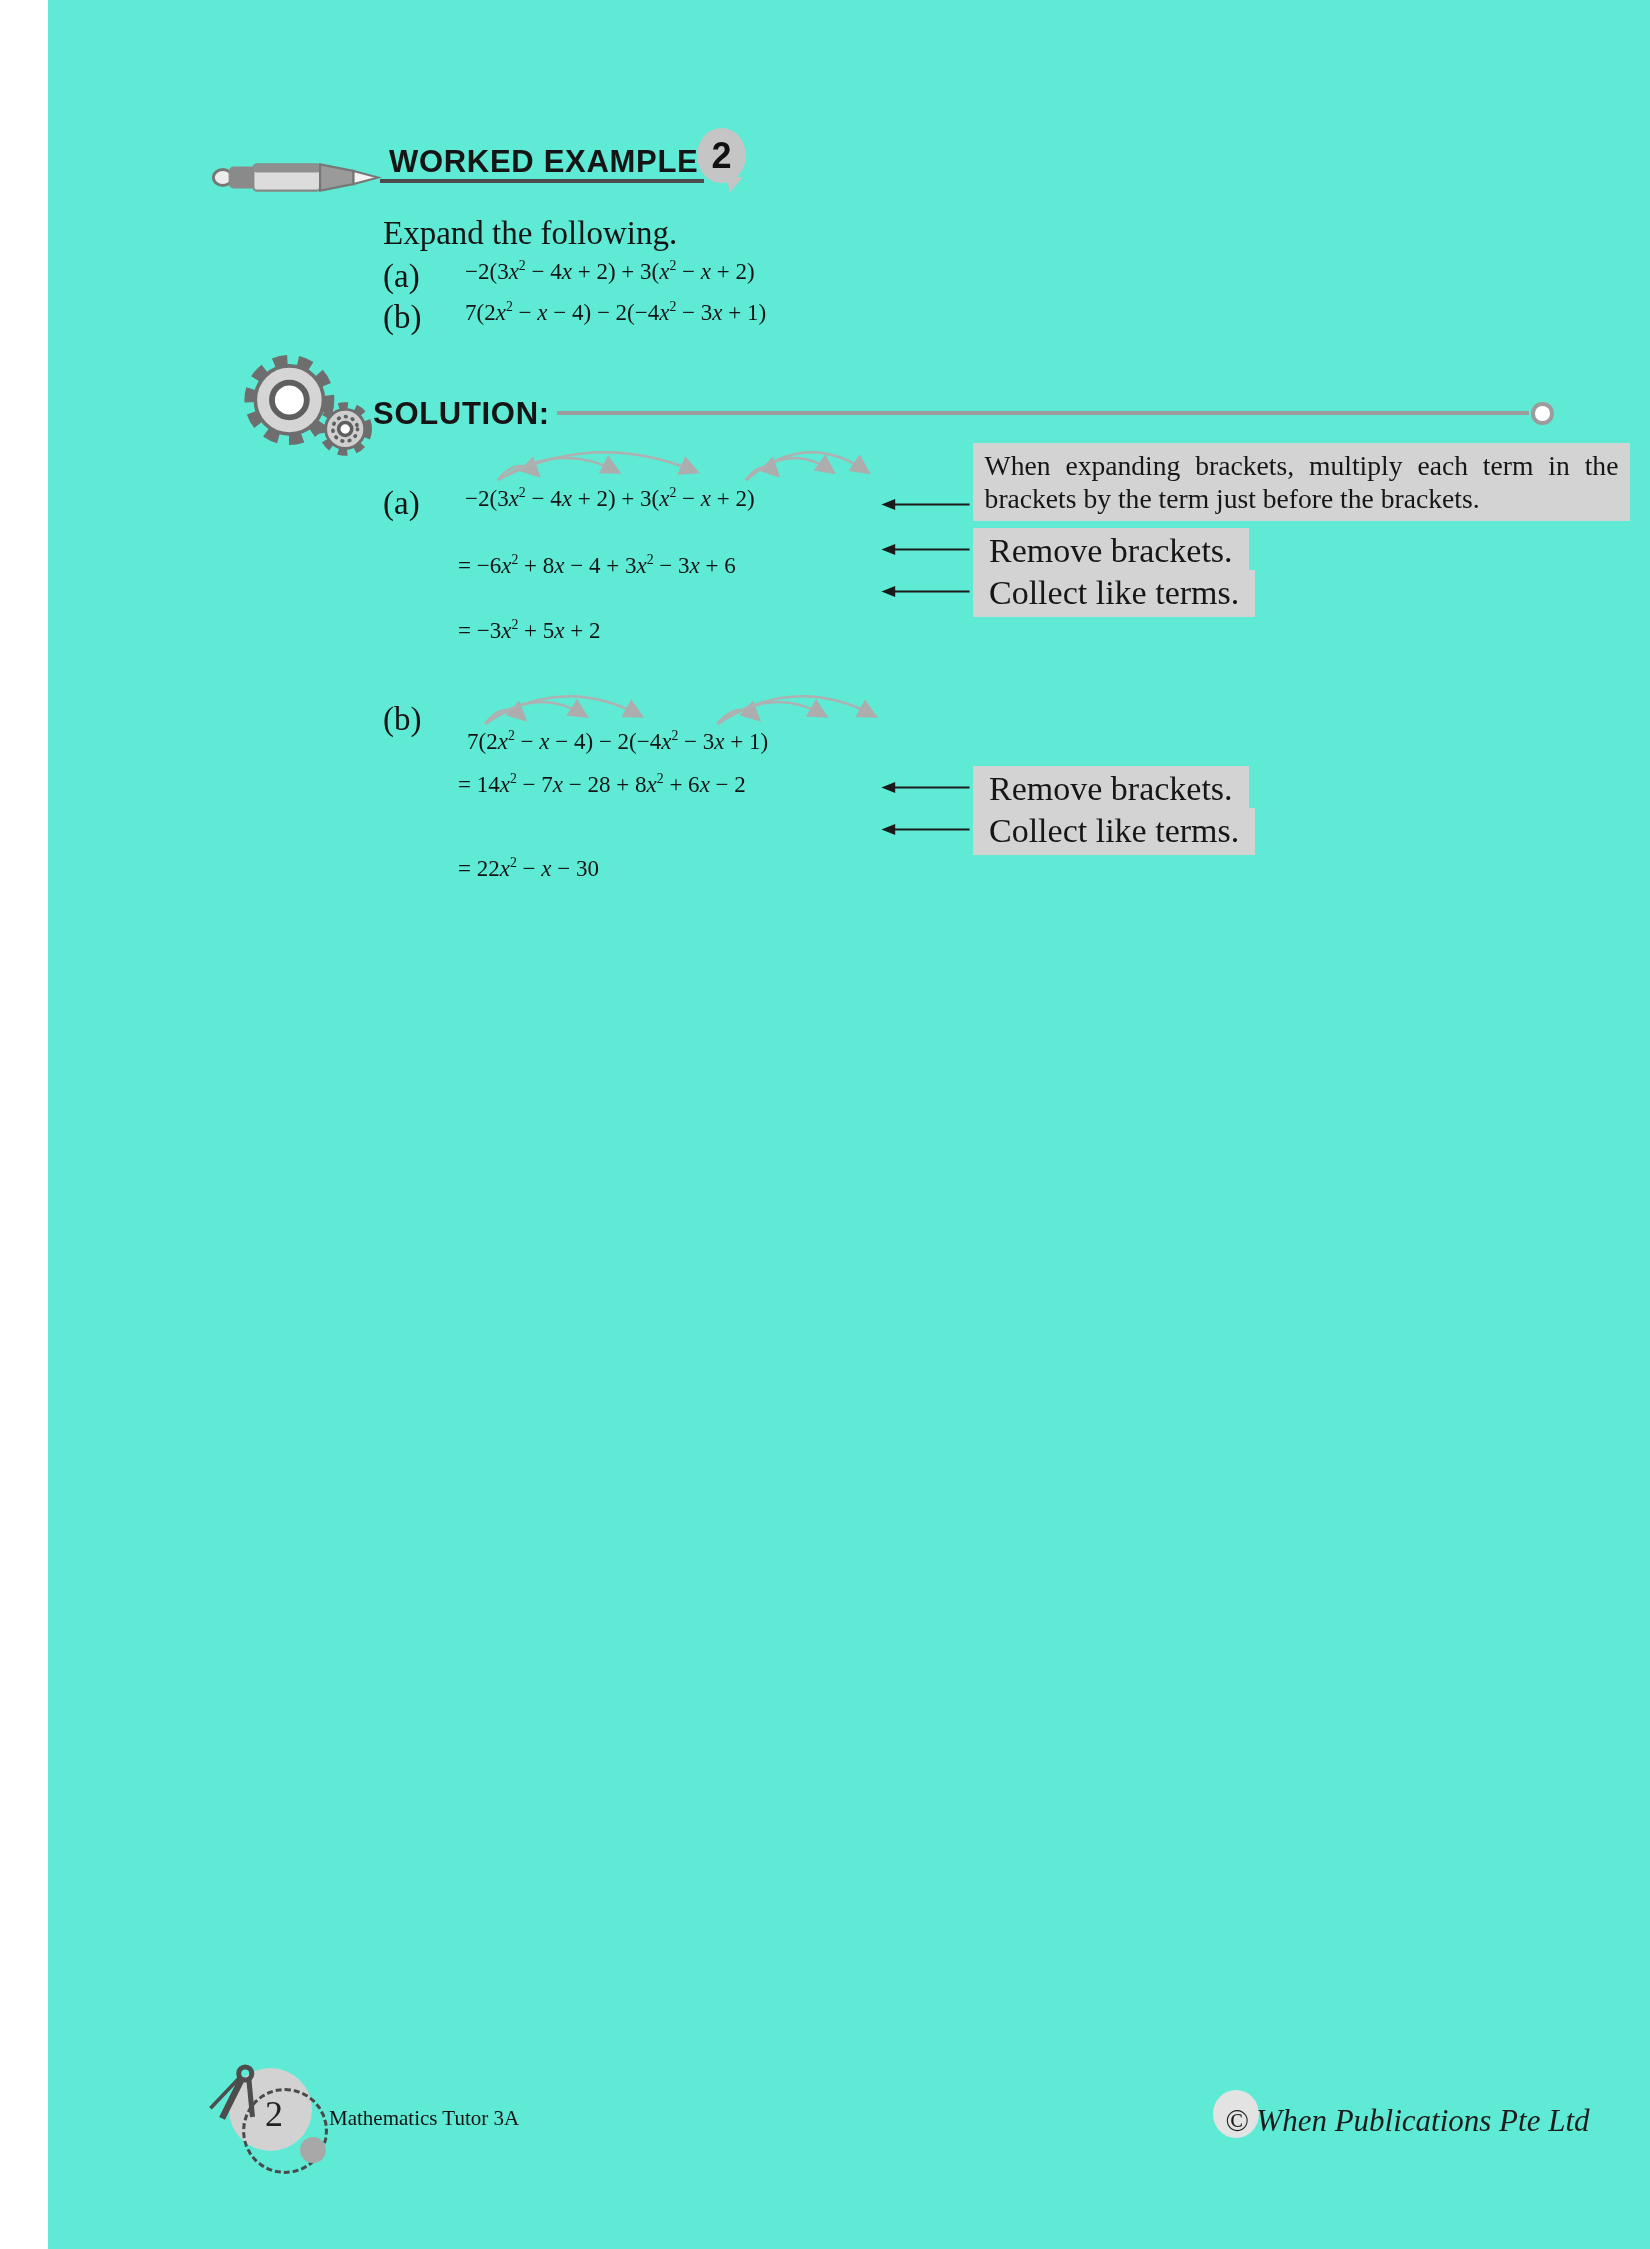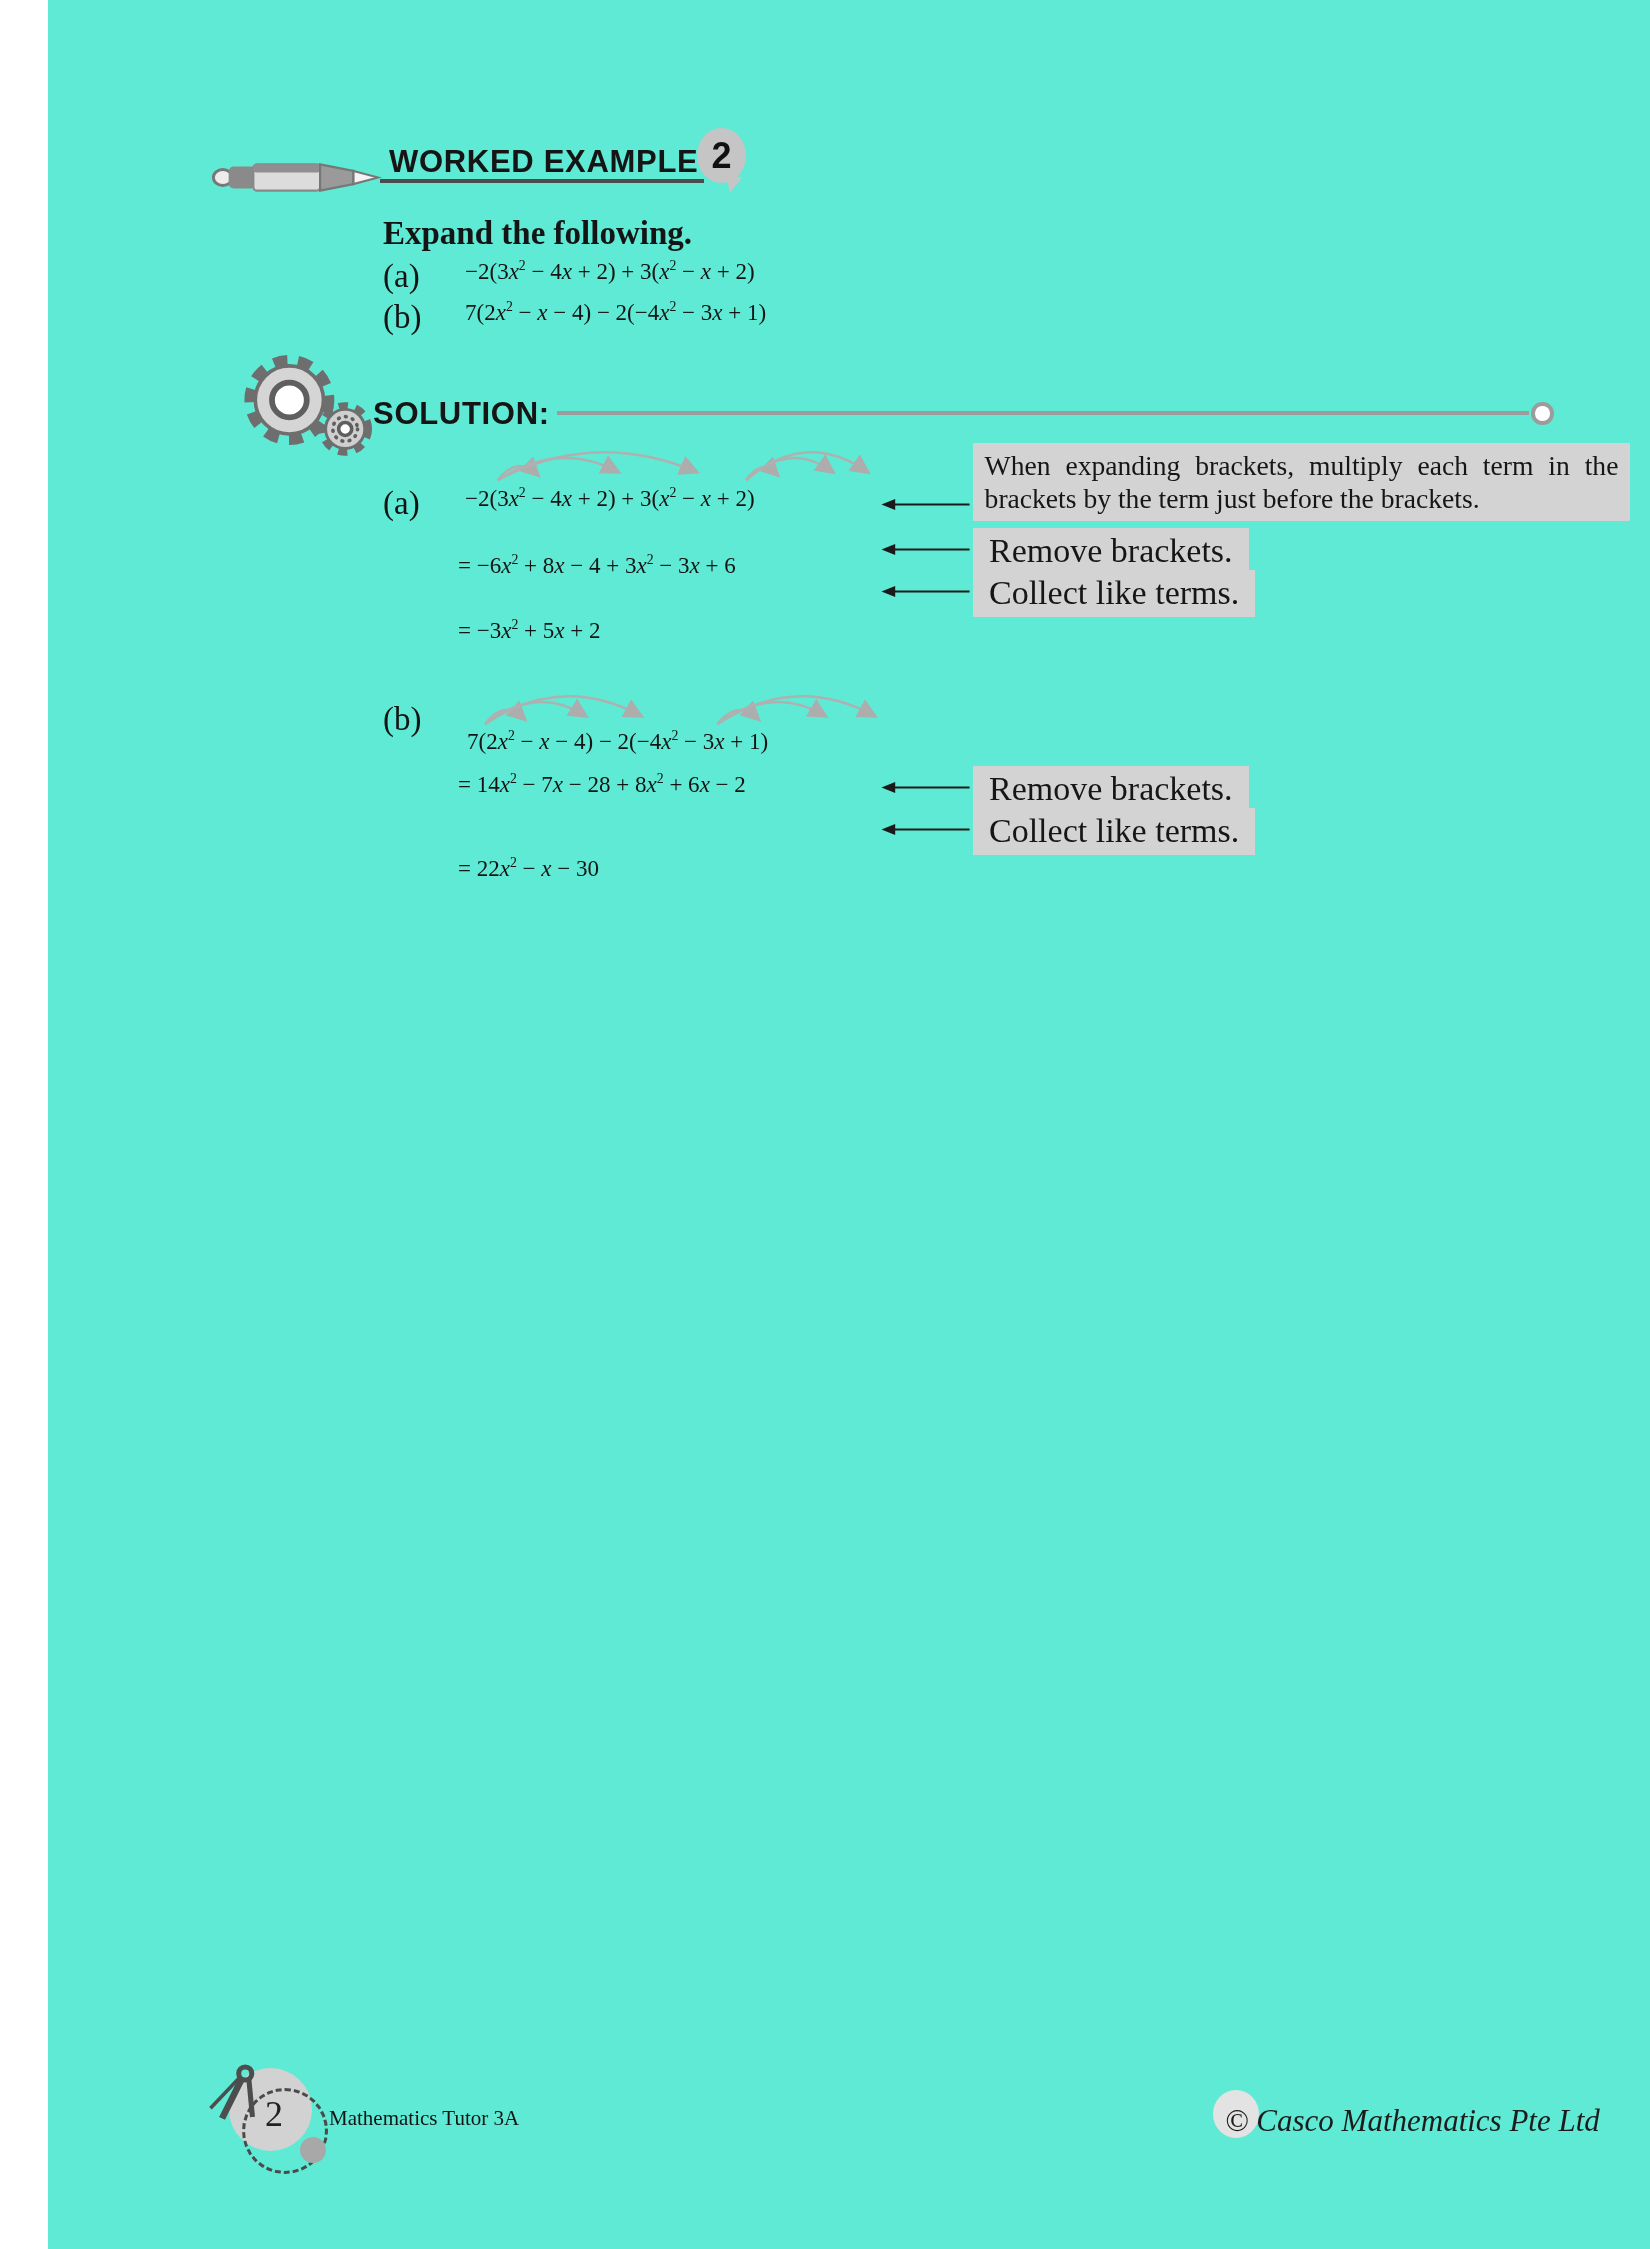--- a/index.html
+++ b/index.html
@@ -9,21 +9,21 @@
   .sans{font-family:"Liberation Sans",sans-serif;}
   
   .we-title{left:341px;top:144px;font-size:31px;font-weight:bold;letter-spacing:0.7px;color:#151515;}
   .we-underline{left:332px;top:179px;width:324px;height:4.4px;background:#4c4c4c;}
   .bubble{left:649px;top:128px;width:49px;height:55px;background:#c5c5c5;border-radius:50%;
           display:flex;align-items:center;justify-content:center;}
   .bubble-num{font-size:36px;font-weight:bold;color:#111;}
   .bubble-tail{left:675px;top:177px;width:0;height:0;border:8px solid transparent;
                border-top:16px solid #c5c5c5;transform:skewX(-18deg);}
   
-  .q-prompt{left:335px;top:215px;font-size:33px;font-weight:bold;}
+  .q-prompt{left:335px;top:215px;font-size:33px;}
   .eq{font-size:23px;white-space:nowrap;text-align:right;}
   .eq sup{font-size:0.6em;}
   .eq i{font-style:italic;}
   .plabel{font-size:33px;}
   
   .sol-title{left:325px;top:396px;font-size:31px;font-weight:bold;letter-spacing:0.7px;color:#151515;}
   .sol-rule{left:509px;top:411px;width:972px;height:3.6px;background:#9c9c9c;}
   .sol-ring{left:1483px;top:402px;width:14.5px;height:14.5px;border:4.4px solid #9c9c9c;border-radius:50%;background:#fff;}
   
   .graybox{background:#d3d3d3;color:#161616;}
@@ -161,16 +161,16 @@
   <div class="abs pg-dashed"></div>
   <div class="abs pg-dot"></div>
   <svg class="abs" style="left:161px;top:2059px" width="58" height="71" viewBox="0 0 80 98">
     <circle cx="50" cy="20" r="9" fill="none" stroke="#4d4d4d" stroke-width="7"></circle>
     <line x1="45" y1="28" x2="18" y2="82" stroke="#4d4d4d" stroke-width="9"></line>
     <line x1="55" y1="28" x2="60" y2="80" stroke="#4d4d4d" stroke-width="7"></line>
     <line x1="2" y1="68" x2="42" y2="26" stroke="#4d4d4d" stroke-width="5"></line>
   </svg>
   <div class="abs book-title">Mathematics Tutor 3A</div>
   <div class="abs copy-blob"></div>
-  <div class="abs copyright">© Casco Mathematics Pte Ltd</div>
+  <div class="abs copyright">© When Publications Pte Ltd</div>
 
 </div>
 
 
 </body></html>

